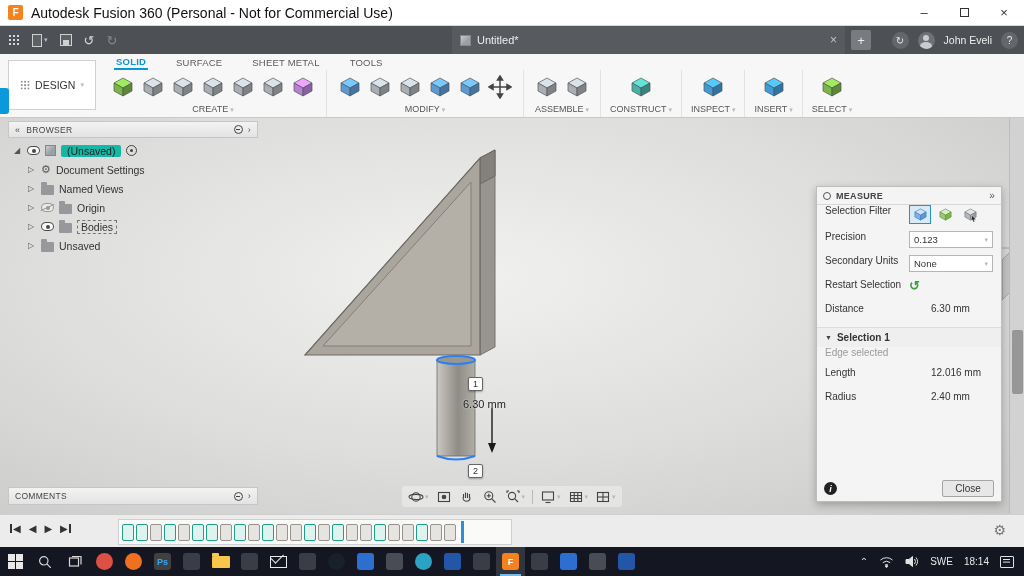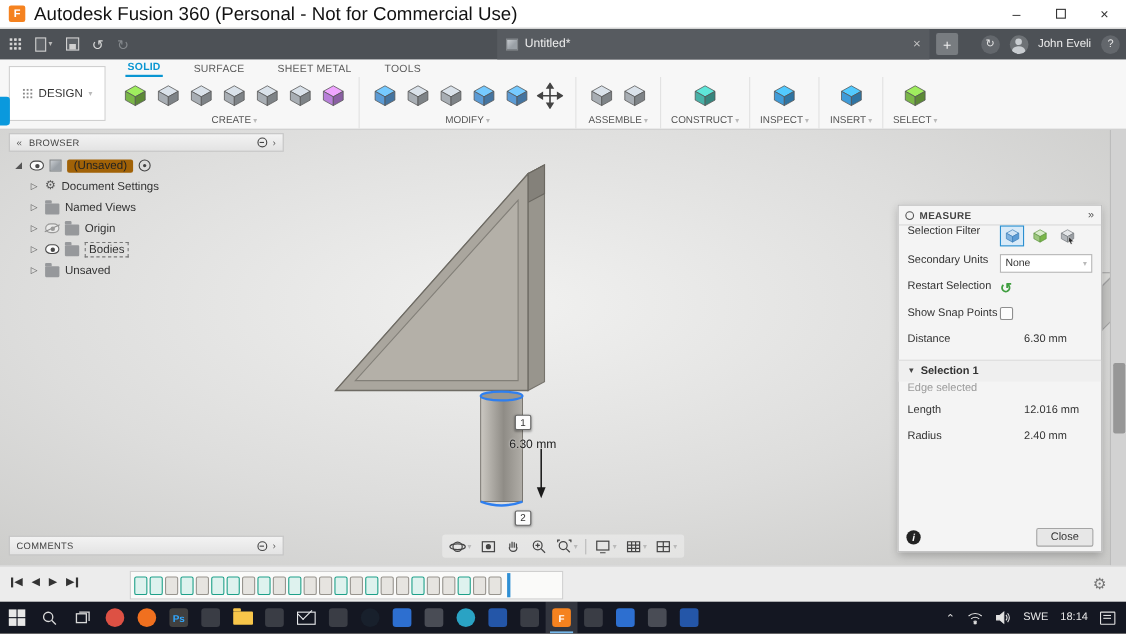--- a/index.html
+++ b/index.html
@@ -5,21 +5,21 @@
   *{margin:0;padding:0;box-sizing:border-box}
   html,body{background:#222}
   #app{position:relative;width:1024px;height:576px;overflow:hidden;
        font-family:"Liberation Sans",sans-serif;font-size:11px;color:#333;background:#e9e9e9}
 
   
   .titlebar{position:absolute;left:0;top:0;width:1024px;height:26px;background:#fff;
             border-bottom:1px solid #d8d8d8;display:flex;align-items:center;padding:0 0 0 8px;gap:8px;z-index:40}
   .app-logo{width:15px;height:15px;background:#f5821f;color:#fff;font-weight:bold;font-size:10px;
             display:flex;align-items:center;justify-content:center;border-radius:2px}
-  .title-text{font-size:17px;color:#111}
+  .title-text{font-size:14px;color:#111}
   .win-controls{margin-left:auto;display:flex;height:100%}
   .win-btn{width:40px;height:100%;display:flex;align-items:center;justify-content:center;font-size:13px;color:#333}
   .max-glyph{width:9px;height:9px;border:1px solid #333;display:inline-block}
 
   
   .qat{position:absolute;left:0;top:26px;width:1024px;height:28px;background:#4d5156;color:#dcdcdc;z-index:39}
   .qat-left{position:absolute;left:8px;top:0;height:28px;display:flex;align-items:center;gap:12px}
   .qat-ic{display:flex;align-items:center;gap:2px;color:#d8d8d8;font-size:13px}
   .grid9{width:12px;height:12px;background-image:radial-gradient(circle,#d8d8d8 1.1px,transparent 1.3px);background-size:4px 4px}
   .page-ic{width:10px;height:13px;border:1px solid #d0d0d0;background:#5d6166}
@@ -81,21 +81,21 @@
   .tree-row{display:flex;align-items:center;height:19px;gap:5px;font-size:10.5px;color:#333}
   .tree-row.child{padding-left:14px}
   .tri{color:#555;font-size:8px;width:10px;text-align:center}
   .eye{width:13px;height:9px;border:1px solid #4a4a4a;border-radius:55%/70%;position:relative;background:#fbfbfb;flex:none}
   .eye::after{content:'';position:absolute;left:3.5px;top:1.5px;width:4px;height:4px;border-radius:50%;background:#4a4a4a}
   .eye.off{opacity:.45}
   .eye.off::before{content:'';position:absolute;left:-2px;top:3px;width:15px;height:1px;background:#333;transform:rotate(-25deg)}
   .folder{width:13px;height:10px;background:#96989b;border-radius:1px;position:relative;flex:none;margin-top:2px}
   .folder::before{content:'';position:absolute;top:-3px;left:0;width:6px;height:3px;background:#96989b;border-radius:1px 1px 0 0}
   .gear-i{font-size:11px;color:#5a5a5a;line-height:1}
-  .root-pill{background:#a16207;border-radius:2px;padding:0 6px;color:#222}
+  .root-pill{background:#14b8a6;border-radius:2px;padding:0 6px;color:#222}
   .circle-dot{width:11px;height:11px;border-radius:50%;border:1px solid #444;position:relative;flex:none}
   .circle-dot::after{content:'';position:absolute;left:3px;top:3px;width:3px;height:3px;border-radius:50%;background:#444}
   .tree-label.dashed{border:1px dashed #777;padding:0 3px}
 
   
   #measure{position:absolute;left:816px;top:186px;width:186px;height:316px;background:#f4f4f4;
            border:1px solid #bdbdbd;box-shadow:0 3px 8px rgba(0,0,0,.25);z-index:12}
   .m-header{height:18px;display:flex;align-items:center;gap:5px;padding:0 6px;border-bottom:1px solid #d8d8d8;
             font-size:9px;font-weight:bold;color:#444;letter-spacing:.3px}
   .dot-icon{width:8px;height:8px;border-radius:50%;border:1px solid #555;flex:none}
@@ -518,33 +518,36 @@
       <span class="mf-btn">
         <svg width="15" height="15" viewBox="0 0 24 24">
             <polygon points="12,3 21,8 12,13 3,8" fill="#e4e6e8" stroke="#75797d"></polygon>
             <polygon points="3,8 12,13 12,21 3,16" fill="#b4b8bc" stroke="#75797d"></polygon>
             <polygon points="21,8 12,13 12,21 21,16" fill="#989da2" stroke="#75797d"></polygon>
             <polygon points="14,13 21,20 17.5,20.5 19,24 16.5,24 15,20.5 13,22" fill="#2b2b2b" stroke="#fff" stroke-width="0.7"></polygon>
           </svg>
       </span>
     </div>
     <div class="m-row">
+      <span class="lab">Precision</span>
+      <div class="m-select">
+        <span>0.123</span>
+        <span class="chev">▾</span>
+      </div>
+    </div>
+    <div class="m-row">
       <span class="lab">Secondary Units</span>
       <div class="m-select">
         <span>None</span>
         <span class="chev">▾</span>
       </div>
     </div>
     <div class="m-row">
       <span class="lab">Restart Selection</span>
       <span class="restart-ic">↺</span>
-    </div>
-    <div class="m-row">
-      <span class="lab">Show Snap Points</span>
-      <span class="checkbox"></span>
     </div>
     <div class="m-kv">
       <span class="k">Distance</span>
       <span class="v">6.30 mm</span>
     </div>
     <div class="m-sec">
       <span class="sec-tri">▼</span>
       <span>Selection 1</span>
     </div>
     <div class="m-kv muted">

